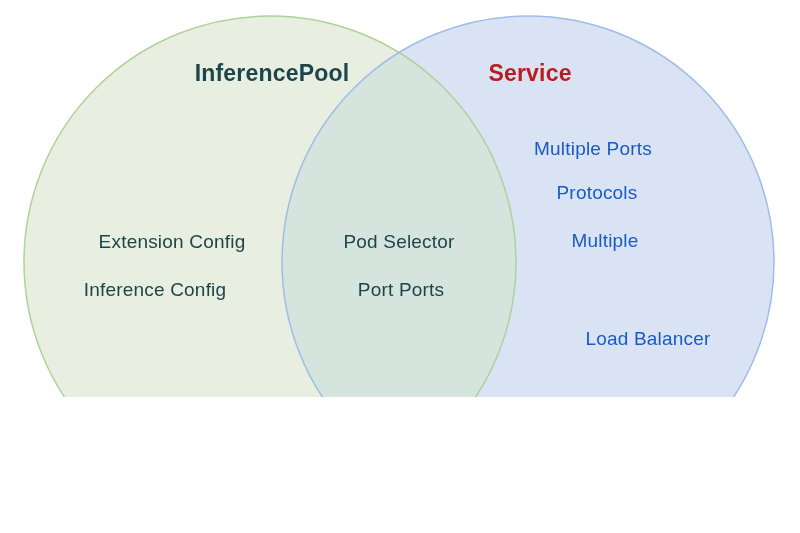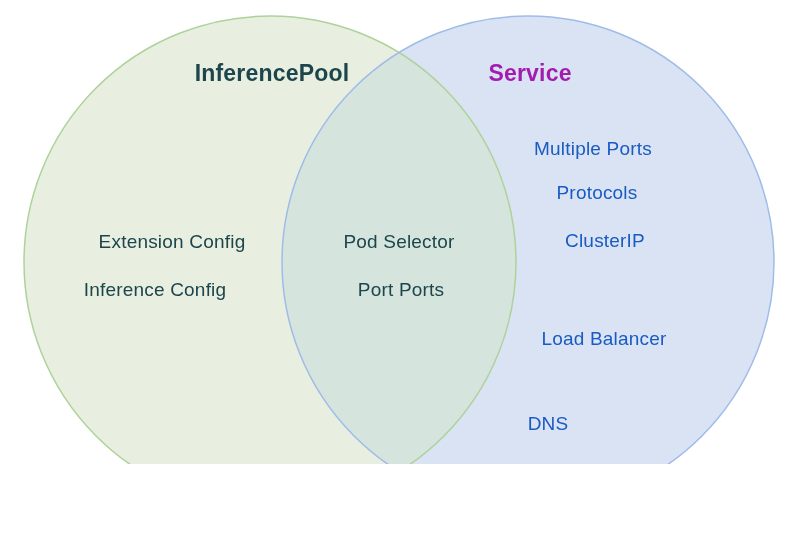--- a/index.html
+++ b/index.html
@@ -4,21 +4,21 @@
 <style>
   html, body {
     margin: 0;
     padding: 0;
     background: #ffffff;
     font-family: "Liberation Sans", "DejaVu Sans", sans-serif;
   }
   .canvas {
     position: relative;
     width: 800px;
-    height: 464px;
+    height: 397px;
     background: #ffffff;
     overflow: hidden;
   }
   .venn-svg {
     position: absolute;
     left: 0;
     top: 0;
     width: 800px;
     height: 533px;
   }
@@ -27,21 +27,21 @@
     transform: translate(-50%, -50%);
     white-space: nowrap;
     font-size: 19px;
     letter-spacing: 0.2px;
   }
   .label.title {
     font-size: 23px;
     font-weight: bold;
   }
   .teal   { color: #1d454c; }
-  .navy   { color: #a21caf; }
+  .navy   { color: #b91c1c; }
   .blue   { color: #1a5bc2; }
 </style>
 </head>
 <body>
 
 <div class="canvas">
 
   <svg class="venn-svg" viewBox="0 0 800 533">
     <defs>
       <clipPath id="clip-right-circle">
@@ -60,17 +60,17 @@
   <div class="label teal" style="left:172px; top:242px;">Extension Config</div>
   <div class="label teal" style="left:399px; top:242px;">Pod Selector</div>
 
   <div class="label teal" style="left:155px; top:290px;">Inference Config</div>
   <div class="label teal" style="left:401px; top:290px;">Port Ports</div>
 
   <div class="label title navy" style="left:530px; top:73px;">Service</div>
 
   <div class="label blue" style="left:593px; top:149px;">Multiple Ports</div>
   <div class="label blue" style="left:597px; top:193px;">Protocols</div>
-  <div class="label blue" style="left:605px; top:241px;">ClusterIP</div>
-  <div class="label blue" style="left:604px; top:339px;">Load Balancer</div>
+  <div class="label blue" style="left:605px; top:241px;">Multiple</div>
+  <div class="label blue" style="left:648px; top:339px;">Load Balancer</div>
   <div class="label blue" style="left:548px; top:424px;">DNS</div>
 
 </div>
 
 </body></html>

